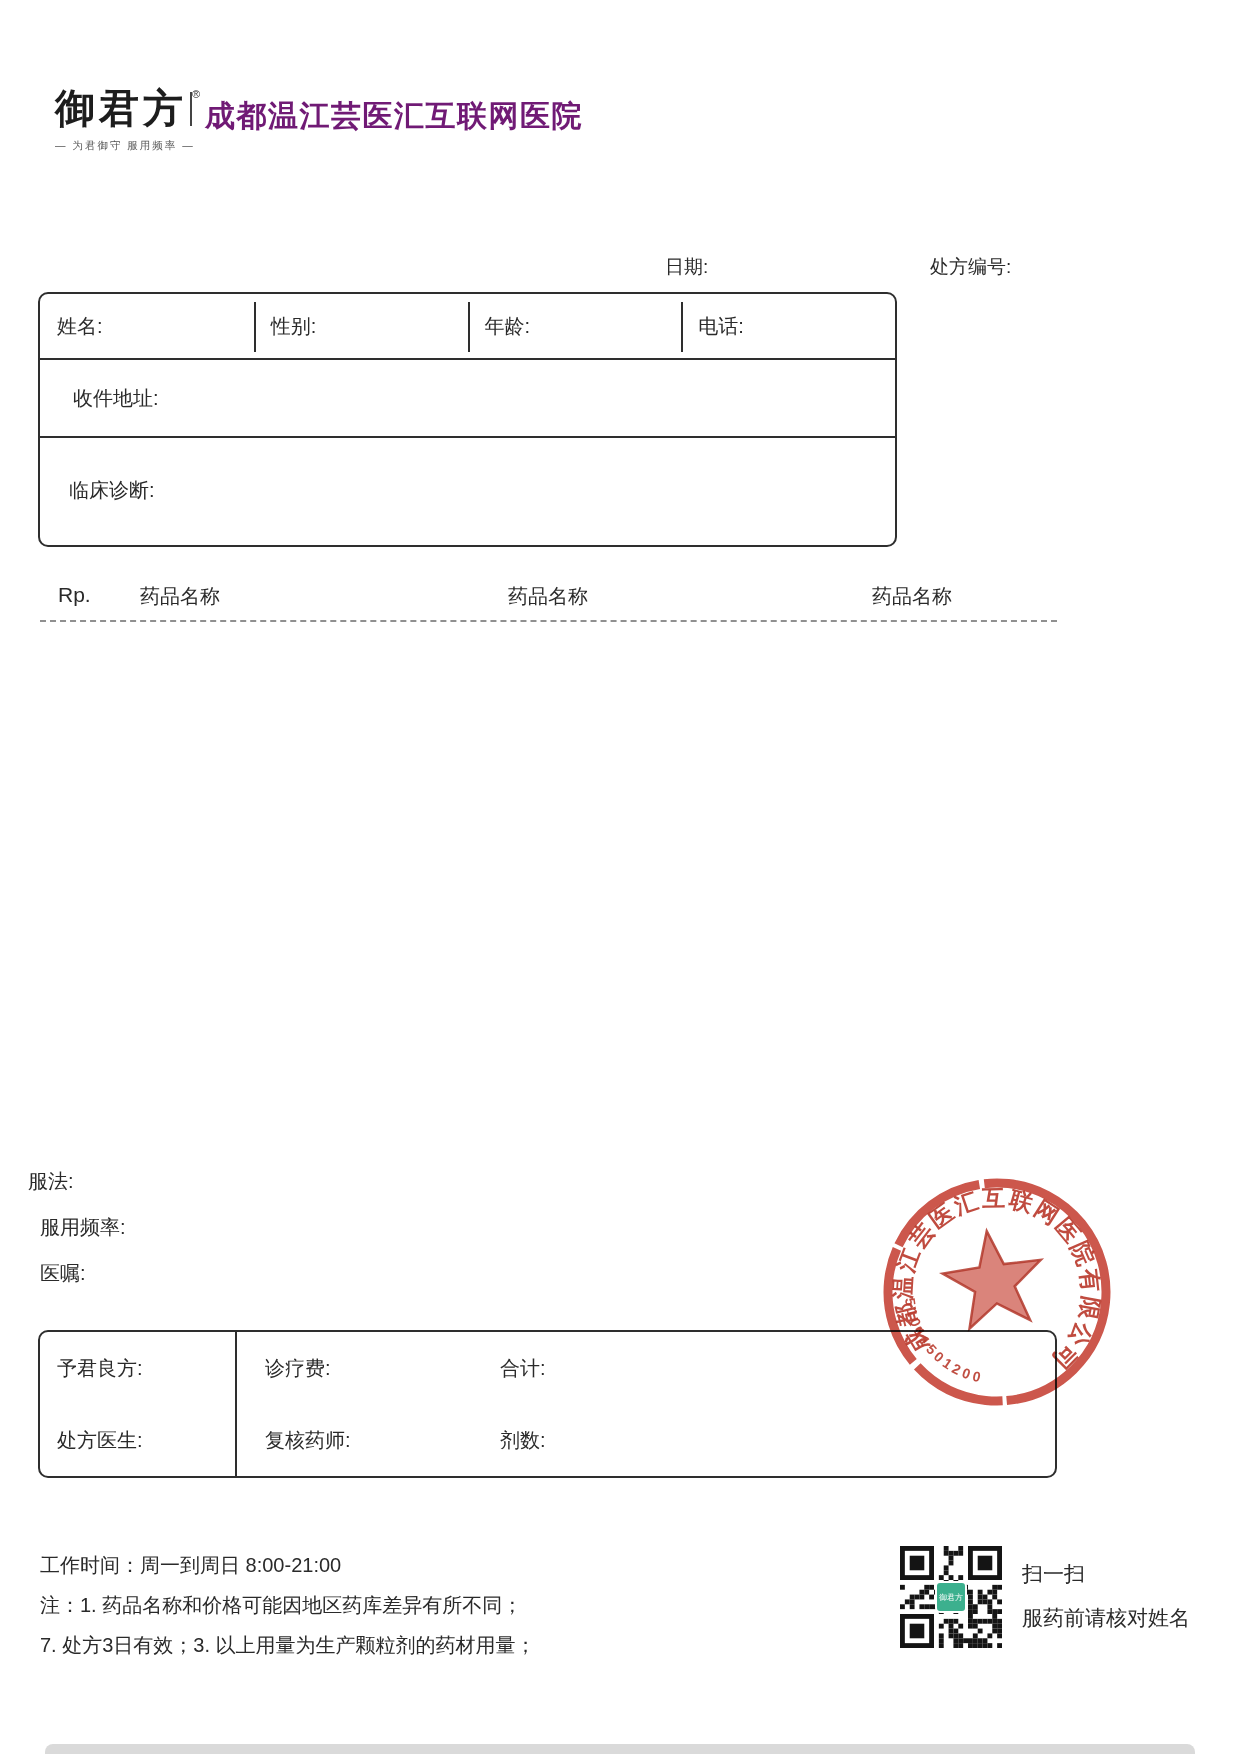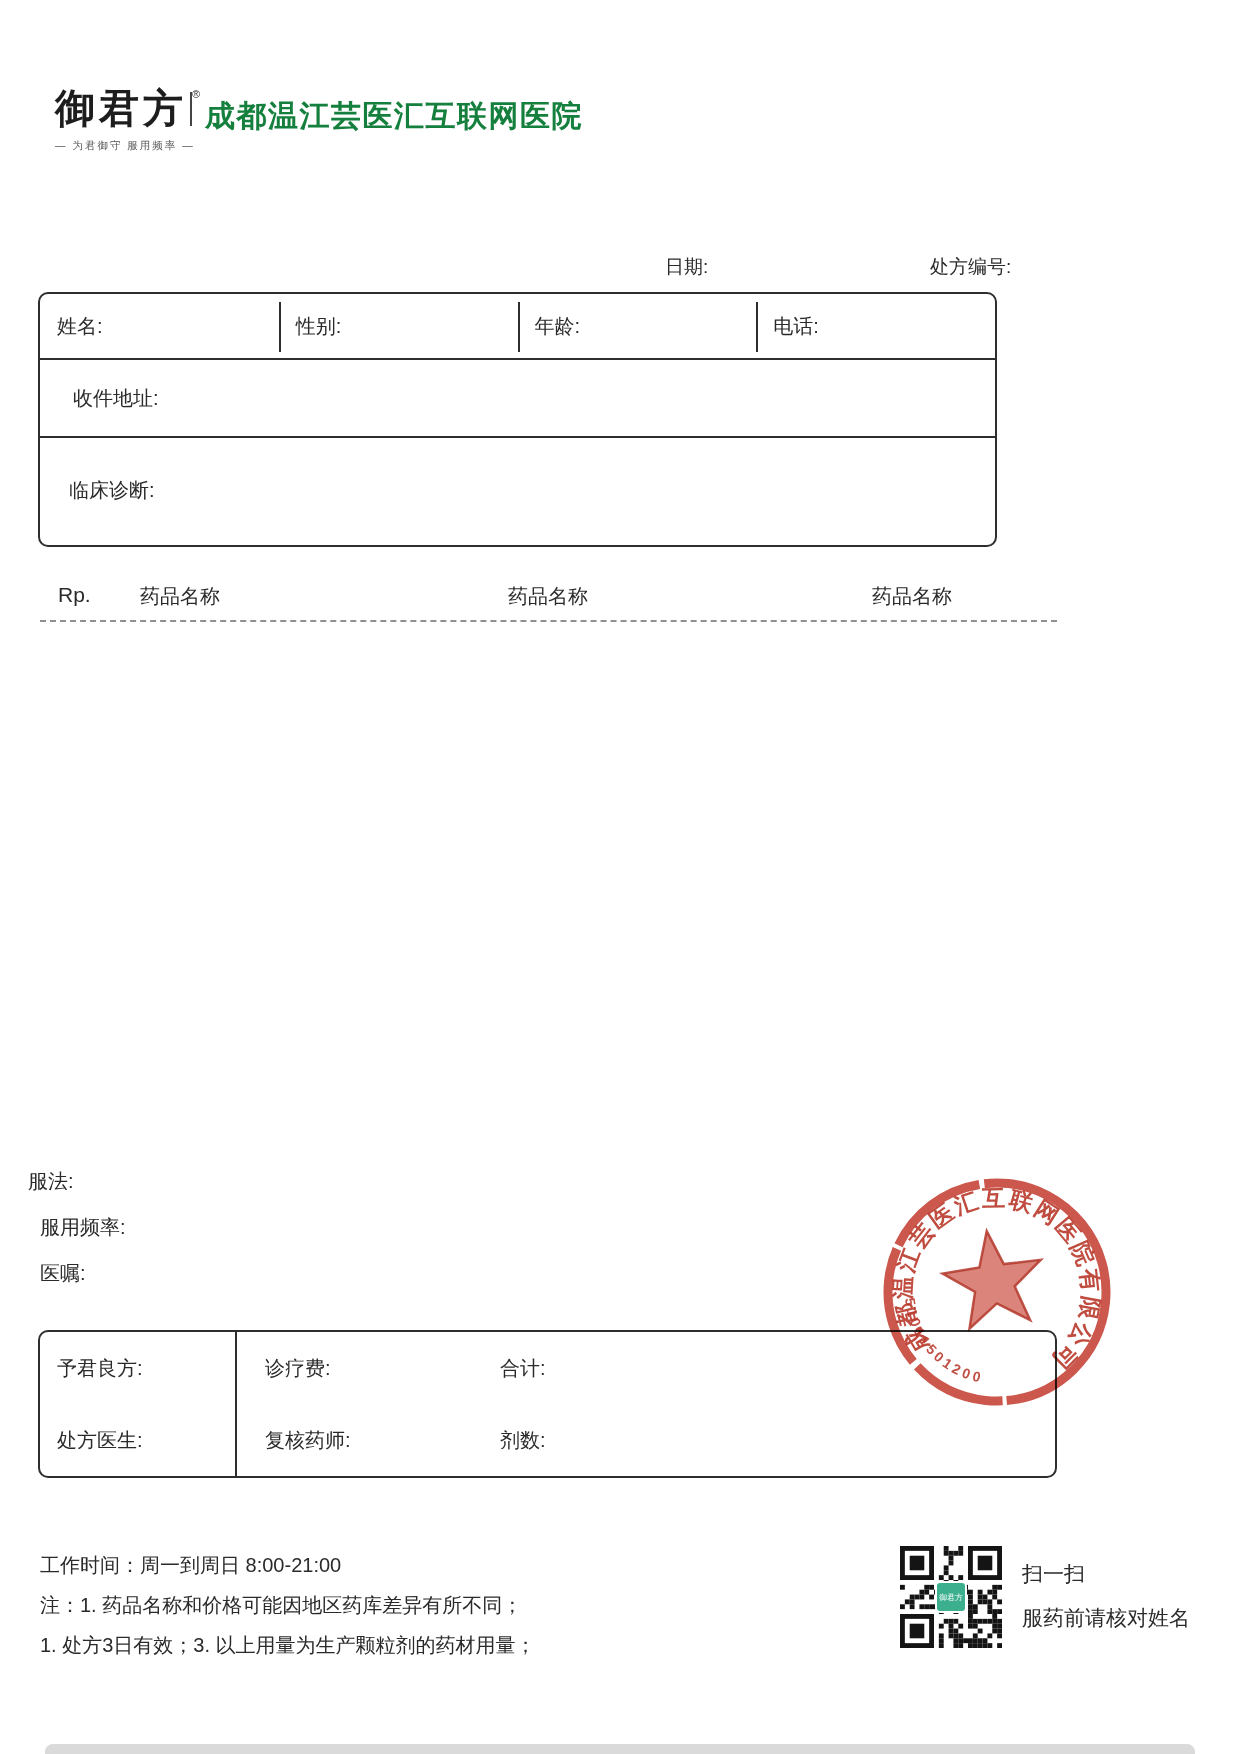--- a/index.html
+++ b/index.html
@@ -7,29 +7,29 @@
   .abs { position:absolute; }
   #page { position:relative; width:1240px; height:1754px; background:#fff; overflow:hidden; }
 
   
   .logo-block { left:55px; top:86px; width:160px; }
   .logo-row { display:flex; align-items:flex-start; }
   .logo-name { font-family:"DejaVu Serif", serif; font-weight:bold; font-size:40px; letter-spacing:4px; color:#1d1d1d; line-height:1.1; }
   .logo-reg { font-size:11px; color:#333; margin-top:2px; }
   .logo-vmark { width:2px; height:34px; background:#444; margin:6px 0 0 3px; }
   .logo-tagline { margin-top:9px; font-size:10.5px; letter-spacing:2px; color:#555; white-space:nowrap; }
-  .hospital-title { left:205px; top:96px; font-size:30px; font-weight:bold; letter-spacing:1.5px; color:#15803d; }
+  .hospital-title { left:205px; top:96px; font-size:30px; font-weight:bold; letter-spacing:1.5px; color:#701a75; }
 
   
   .notice { left:40px; top:254px; font-size:19px; color:#2b2b2b; }
   .date-label { left:665px; top:254px; font-size:19px; }
   .rxno-label { left:930px; top:254px; font-size:19px; }
 
   
-  .patient-box { left:38px; top:292px; width:959px; height:255px; border:2px solid #2e2e2e; border-radius:10px; background:#fff; }
+  .patient-box { left:38px; top:292px; width:859px; height:255px; border:2px solid #2e2e2e; border-radius:10px; background:#fff; }
   .p-row1 { display:flex; height:66px; border-bottom:2px solid #2e2e2e; }
   .p-cell { flex:1; display:flex; align-items:center; padding-left:17px; font-size:20px; position:relative; }
   .p-cell + .p-cell::before { content:""; position:absolute; left:0; top:8px; bottom:6px; width:2px; background:#2e2e2e; }
   .p-row2 { display:flex; height:78px; border-bottom:2px solid #2e2e2e; align-items:center; padding-left:33px; font-size:20px; }
   .p-row3 { display:flex; height:105px; align-items:center; padding-left:29px; font-size:20px; }
 
   
   .rp-label { left:58px; top:583px; font-size:21px; }
   .rp-col1 { left:140px; top:583px; font-size:20px; }
   .rp-col2 { left:508px; top:583px; font-size:20px; }
@@ -131,21 +131,21 @@
     <text font-size="23" font-weight="bold" fill="#b42a1c" fill-opacity="0.92" letter-spacing="2.5">
       <textPath href="#sealArc">成都温江芸医汇互联网医院有限公司</textPath>
     </text>
     <text font-size="14" font-weight="bold" fill="#b42a1c" fill-opacity="0.9" letter-spacing="3.5">
       <textPath href="#serialArc">5101150120023</textPath>
     </text>
   </svg>
 
   <div class="abs ft-worktime">工作时间：周一到周日 8:00-21:00</div>
   <div class="abs ft-note1">注：1. 药品名称和价格可能因地区药库差异有所不同；</div>
-  <div class="abs ft-note2">1. 处方3日有效；3. 以上用量为生产颗粒剂的药材用量；</div>
+  <div class="abs ft-note2">7. 处方3日有效；3. 以上用量为生产颗粒剂的药材用量；</div>
 
   <div class="abs qr-wrap">
     <svg id="qr-svg" width="102" height="102" viewBox="0 0 100.8 100.8">
         <rect x="0" y="0" width="100.8" height="100.8" fill="#fff"></rect>
         <rect x="43.199999999999996" y="0" width="4.8" height="4.8" fill="#141414"></rect>
         <rect x="57.599999999999994" y="0" width="4.8" height="4.8" fill="#141414"></rect>
         <rect x="43.199999999999996" y="4.8" width="4.8" height="4.8" fill="#141414"></rect>
         <rect x="48" y="4.8" width="4.8" height="4.8" fill="#141414"></rect>
         <rect x="52.8" y="4.8" width="4.8" height="4.8" fill="#141414"></rect>
         <rect x="57.599999999999994" y="4.8" width="4.8" height="4.8" fill="#141414"></rect>

